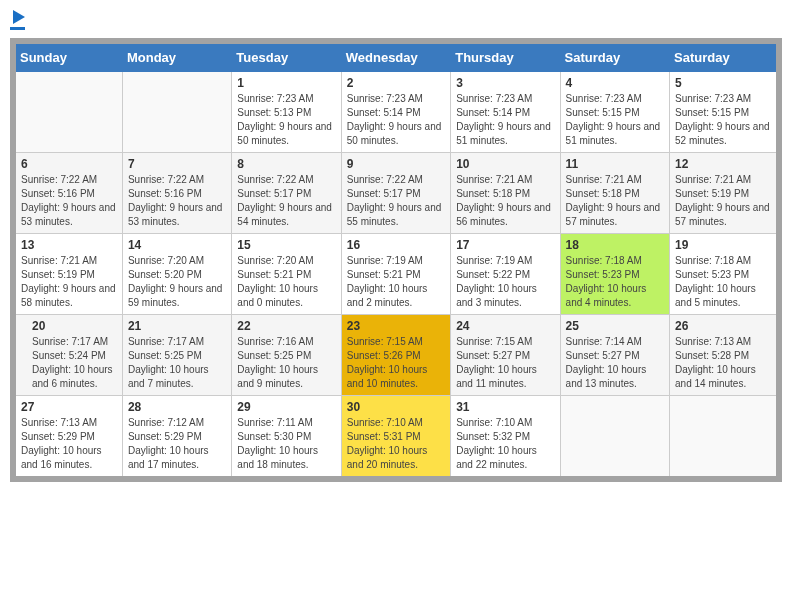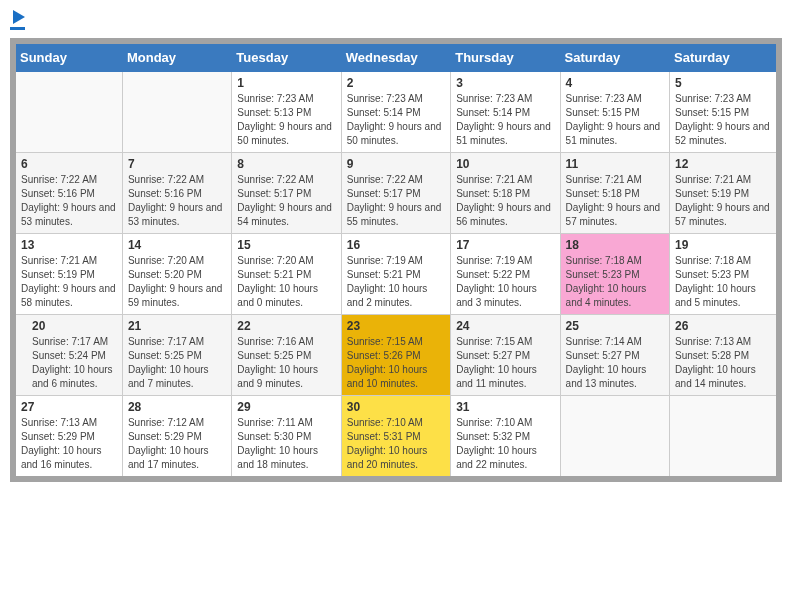--- a/index.html
+++ b/index.html
@@ -249,21 +249,21 @@
           <div class="day-info" style="white-space: pre-line;">Sunrise: 7:19 AM
 Sunset: 5:21 PM
 Daylight: 10 hours and 2 minutes.</div>
         </td>
         <td style="background: rgb(255, 255, 255);">
           <span class="day-number">17</span>
           <div class="day-info" style="white-space: pre-line;">Sunrise: 7:19 AM
 Sunset: 5:22 PM
 Daylight: 10 hours and 3 minutes.</div>
         </td>
-        <td style="background: #f9a8d4; margin-left: 8px;">
+        <td style="background: #bef264; margin-left: 8px;">
           <span class="day-number">18</span>
           <div class="day-info" style="white-space: pre-line;">Sunrise: 7:18 AM
 Sunset: 5:23 PM
 Daylight: 10 hours and 4 minutes.</div>
         </td>
         <td style="background: rgb(255, 255, 255);">
           <span class="day-number">19</span>
           <div class="day-info" style="white-space: pre-line;">Sunrise: 7:18 AM
 Sunset: 5:23 PM
 Daylight: 10 hours and 5 minutes.</div>

